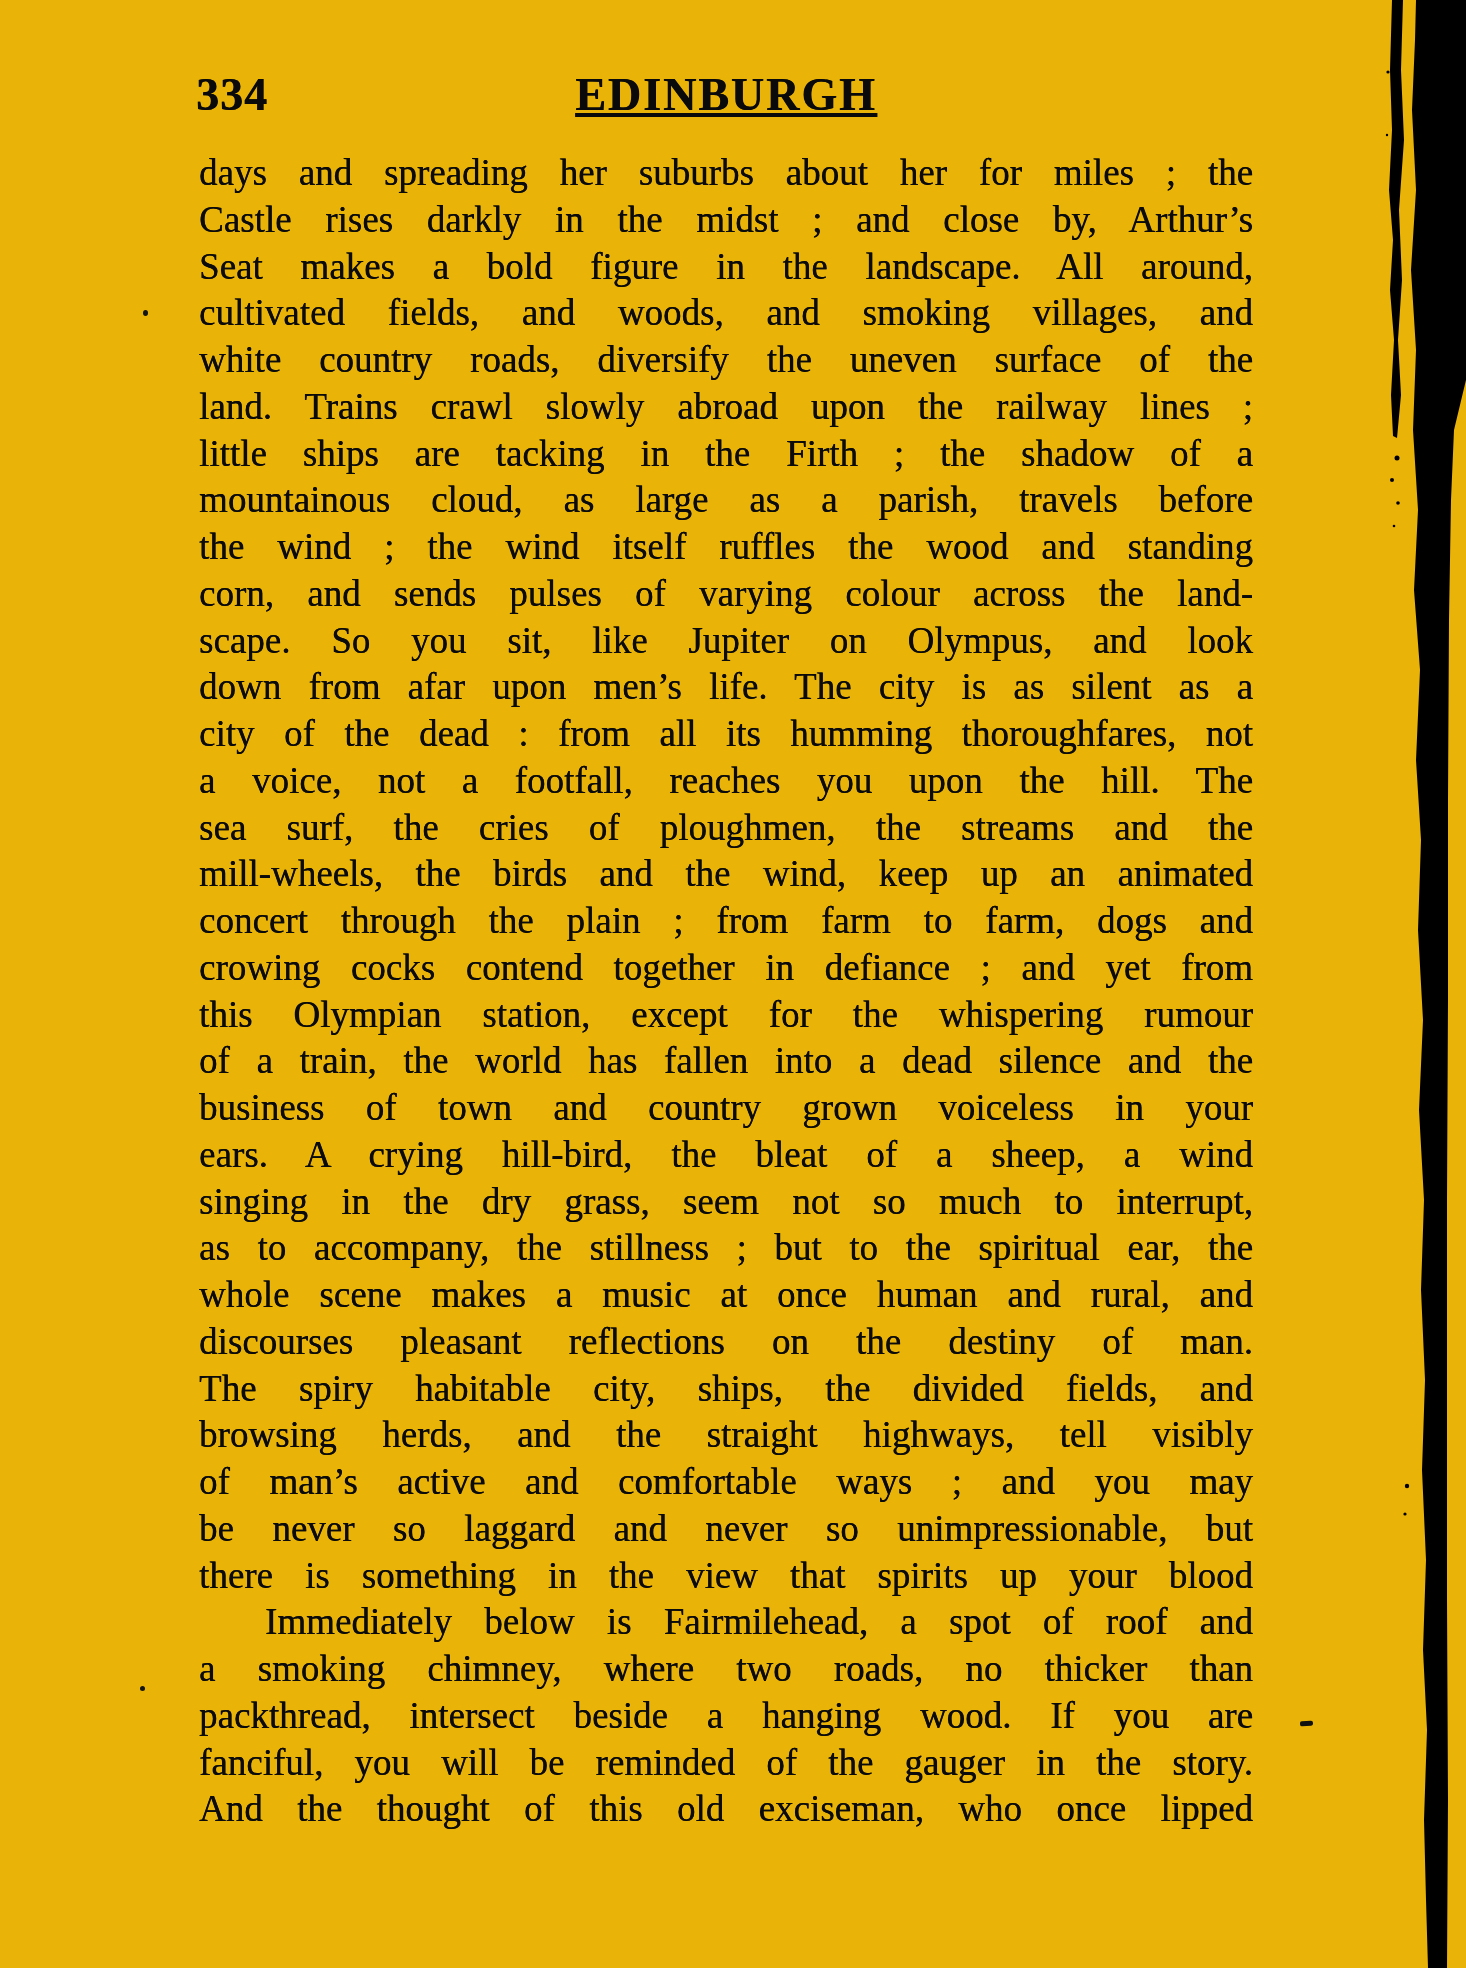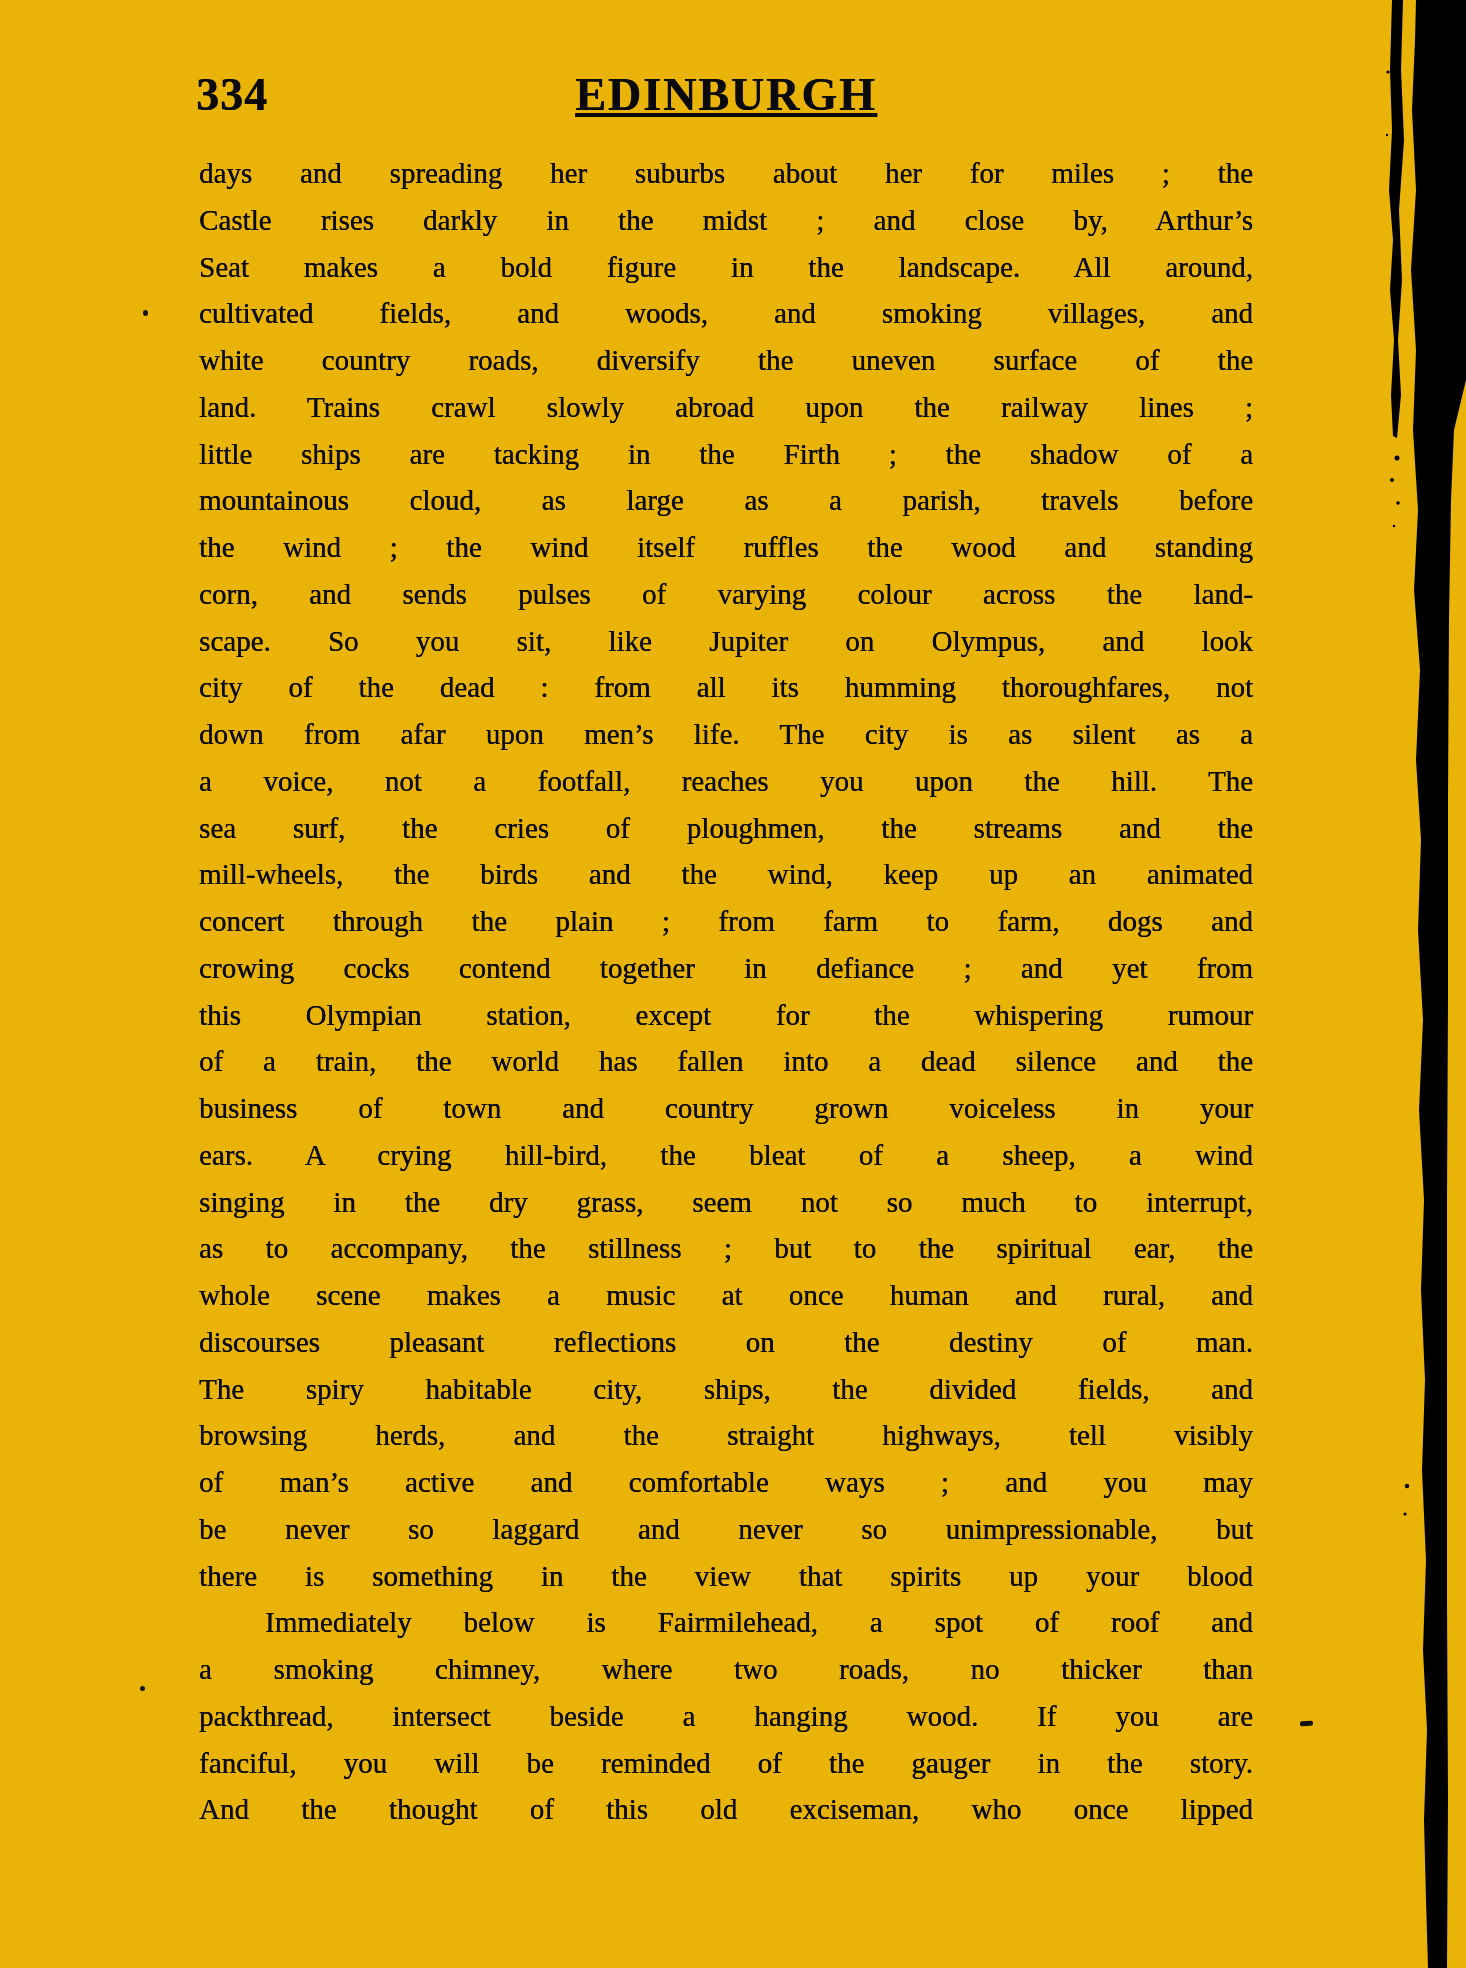--- a/index.html
+++ b/index.html
@@ -46,21 +46,21 @@
   }
   
   .text-block {
     position: absolute;
     left: 199px;
     top: 150px;
     width: 1054px;
     color: #0b0b0b;
   }
   .line {
-    font-size: 29px;
+    font-size: 37px;
     line-height: 46.75px;
     text-align: justify;
     text-align-last: left;
     word-spacing: 2px;
     text-shadow: 0.35px 0 0 currentColor;
   }
   .line.just { text-align-last: justify; }
   .line.indent { text-indent: 66px; }
   
   .artifact-svg {
@@ -104,22 +104,22 @@
       <div class="line just">Castle rises darkly in the midst ; and close by, Arthur’s</div>
       <div class="line just">Seat makes a bold figure in the landscape.  All around,</div>
       <div class="line just">cultivated fields, and woods, and smoking villages, and</div>
       <div class="line just">white country roads, diversify the uneven surface of the</div>
       <div class="line just">land.  Trains crawl slowly abroad upon the railway lines ;</div>
       <div class="line just">little ships are tacking in the Firth ; the shadow of a</div>
       <div class="line just">mountainous cloud, as large as a parish, travels before</div>
       <div class="line just">the wind ; the wind itself ruffles the wood and standing</div>
       <div class="line just">corn, and sends pulses of varying colour across the land-</div>
       <div class="line just">scape.  So you sit, like Jupiter on Olympus, and look</div>
+      <div class="line just">down from afar upon men’s life.  The city is as silent as a</div>
       <div class="line just">city of the dead : from all its humming thoroughfares, not</div>
-      <div class="line just">down from afar upon men’s life.  The city is as silent as a</div>
       <div class="line just">a voice, not a footfall, reaches you upon the hill.  The</div>
       <div class="line just">sea surf, the cries of ploughmen, the streams and the</div>
       <div class="line just">mill-wheels, the birds and the wind, keep up an animated</div>
       <div class="line just">concert through the plain ; from farm to farm, dogs and</div>
       <div class="line just">crowing cocks contend together in defiance ; and yet from</div>
       <div class="line just">this Olympian station, except for the whispering rumour</div>
       <div class="line just">of a train, the world has fallen into a dead silence and the</div>
       <div class="line just">business of town and country grown voiceless in your</div>
       <div class="line just">ears.  A crying hill-bird, the bleat of a sheep, a wind</div>
       <div class="line just">singing in the dry grass, seem not so much to interrupt,</div>

